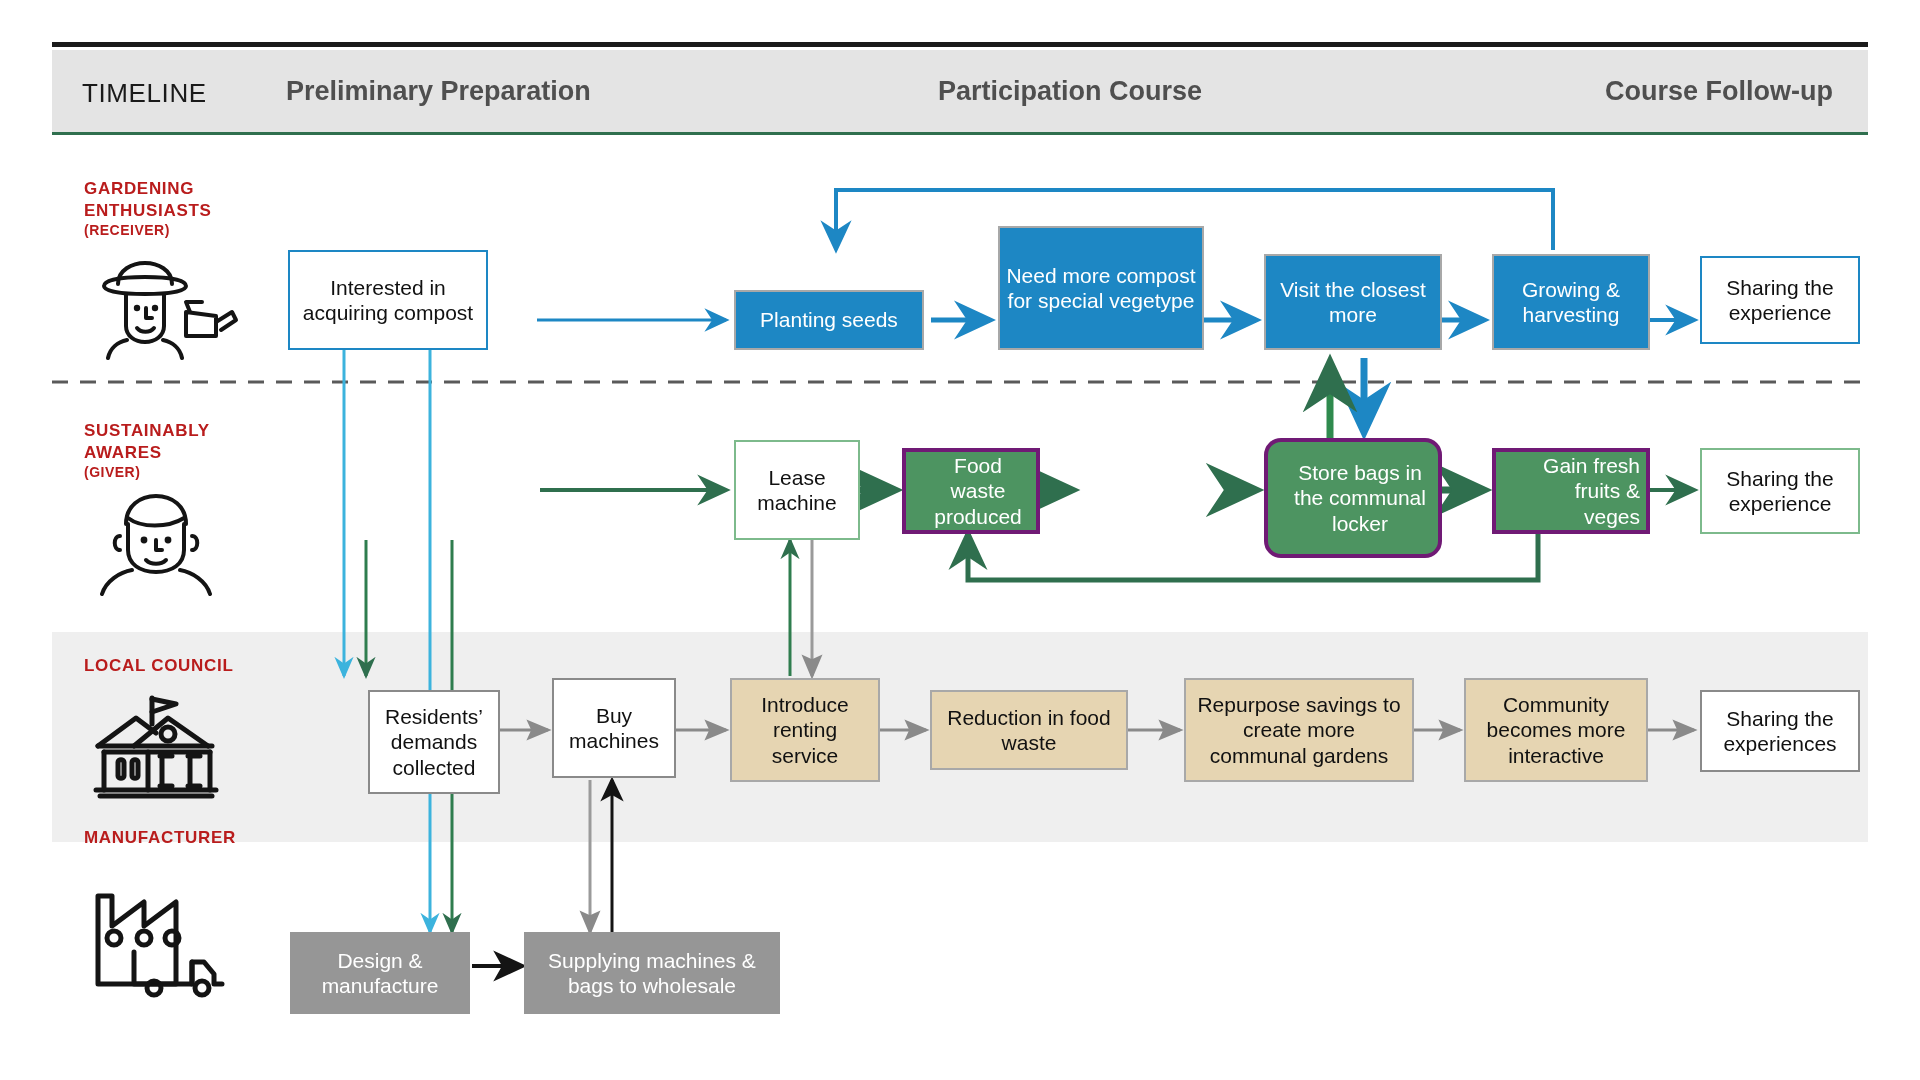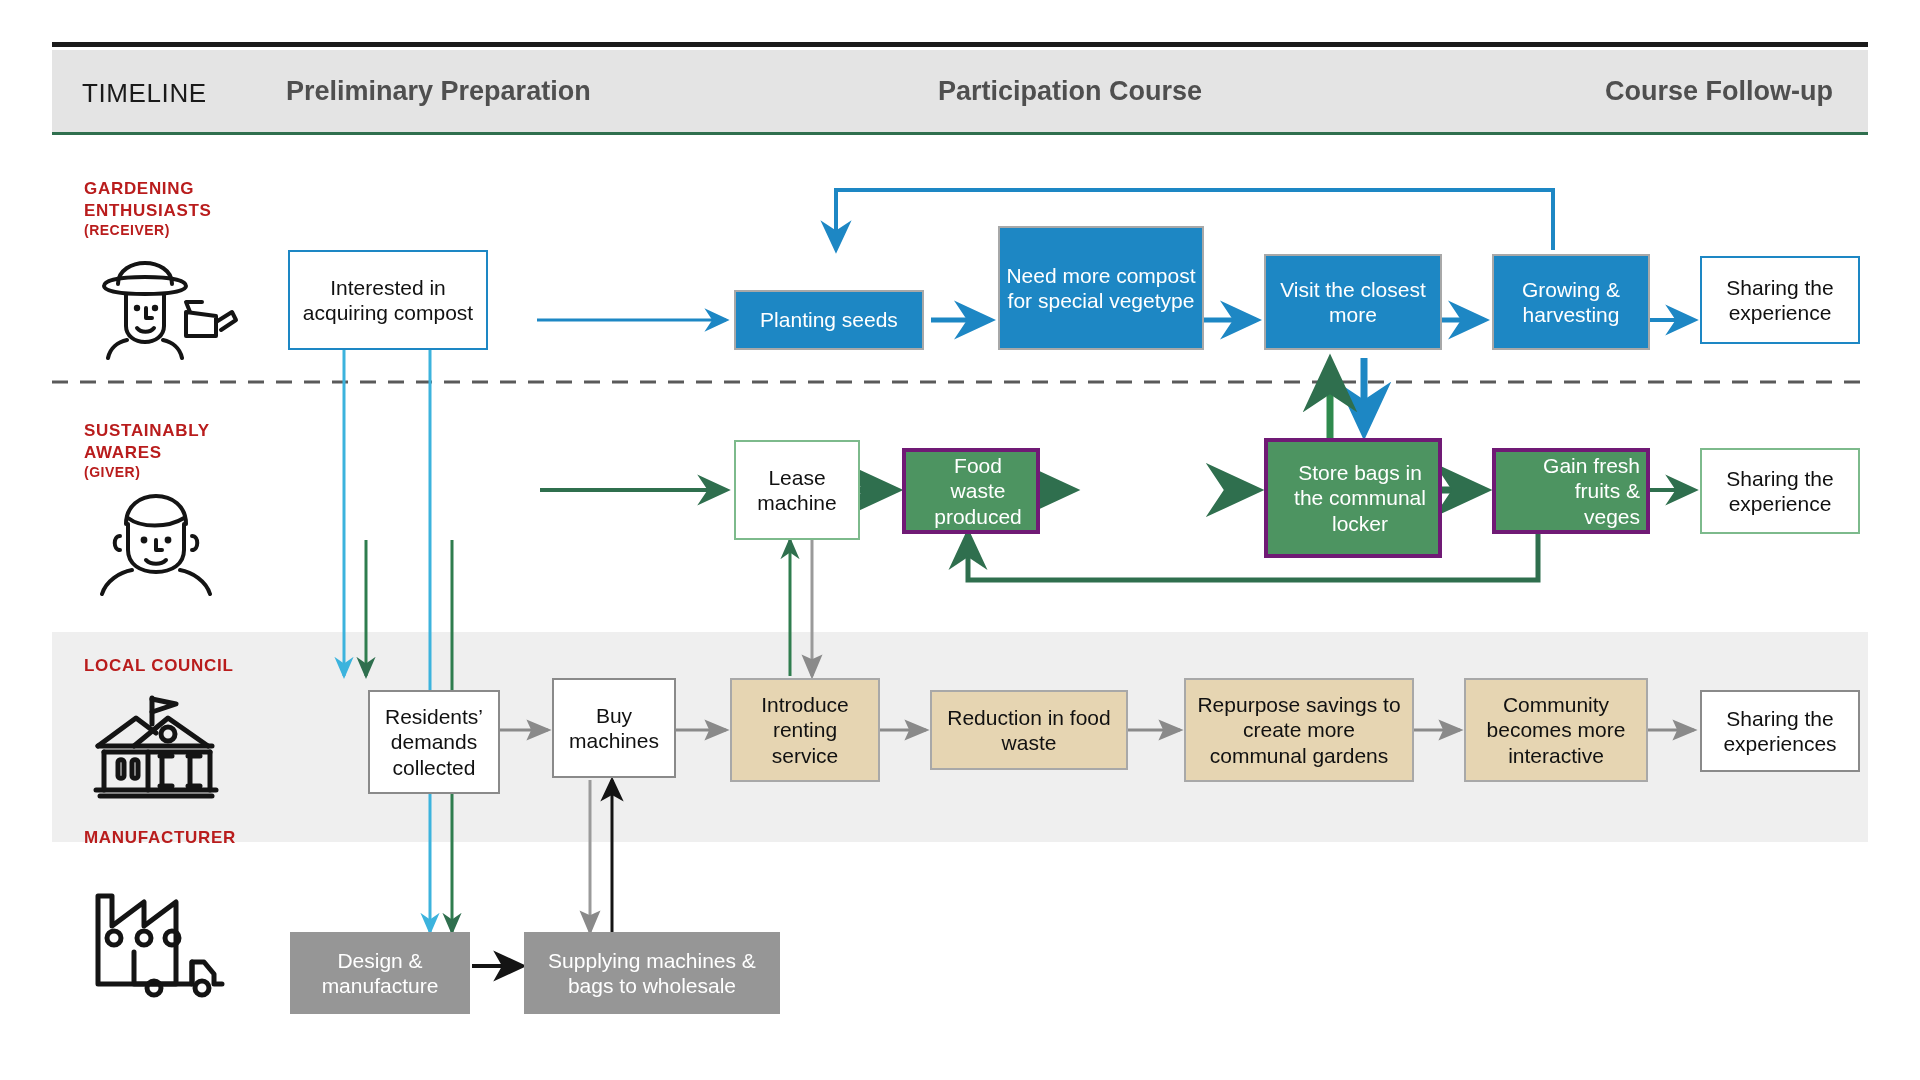--- a/index.html
+++ b/index.html
@@ -229,21 +229,21 @@
 
   <div class="node n-blue-out" style="left:288px;top:250px;width:200px;height:100px;">Interested in acquiring compost</div>
   <div class="node n-blue-fill" style="left:734px;top:290px;width:190px;height:60px;">Planting seeds</div>
   <div class="node n-blue-fill" style="left:998px;top:226px;width:206px;height:124px;">Need more compost for special vegetype</div>
   <div class="node n-blue-fill" style="left:1264px;top:254px;width:178px;height:96px;">Visit the closest more</div>
   <div class="node n-blue-fill" style="left:1492px;top:254px;width:158px;height:96px;">Growing &amp; harvesting</div>
   <div class="node n-blue-out" style="left:1700px;top:256px;width:160px;height:88px;">Sharing the experience</div>
 
   <div class="node n-green-out" style="left:734px;top:440px;width:126px;height:100px;">Lease machine</div>
   <div class="node n-green-fill" style="left:902px;top:448px;width:138px;height:86px;">Food waste produced</div>
-  <div class="node n-green-fill" style="left:1264px;top:438px;width:178px;height:120px;">Store bags in the communal locker</div>
+  <div class="node n-green-fill" style="left:1264px;top:438px;width:178px;height:120px;border-radius:17px;">Store bags in the communal locker</div>
   <div class="node n-green-fill" style="left:1492px;top:448px;width:158px;height:86px;text-align:right;">Gain fresh fruits &amp; veges</div>
   <div class="node n-green-out" style="left:1700px;top:448px;width:160px;height:86px;">Sharing the experience</div>
 
   <div class="node n-white-out" style="left:368px;top:690px;width:132px;height:104px;">Residents’ demands collected</div>
   <div class="node n-white-out" style="left:552px;top:678px;width:124px;height:100px;">Buy machines</div>
   <div class="node n-tan-fill" style="left:730px;top:678px;width:150px;height:104px;">Introduce renting service</div>
   <div class="node n-tan-fill" style="left:930px;top:690px;width:198px;height:80px;">Reduction in food waste</div>
   <div class="node n-tan-fill" style="left:1184px;top:678px;width:230px;height:104px;">Repurpose savings to create more communal gardens</div>
   <div class="node n-tan-fill" style="left:1464px;top:678px;width:184px;height:104px;">Community becomes more interactive</div>
   <div class="node n-white-out" style="left:1700px;top:690px;width:160px;height:82px;">Sharing the experiences</div>

